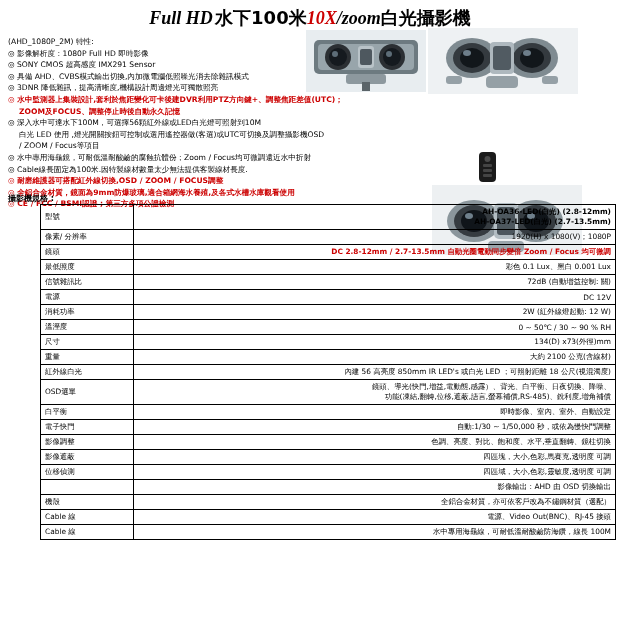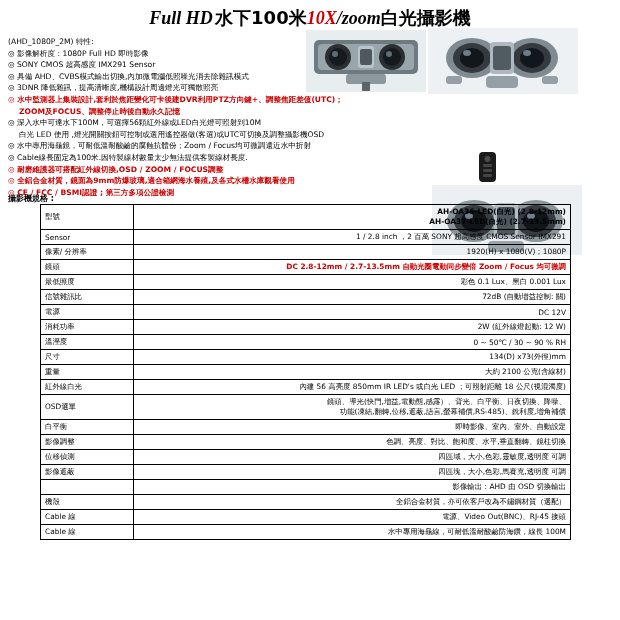--- a/index.html
+++ b/index.html
@@ -41,21 +41,21 @@
   .img-cam2{position:absolute;left:428px;top:28px;}
   .img-remote{position:absolute;left:468px;top:150px;}
   .img-cam3{position:absolute;left:432px;top:185px;}
 
   
   .tbl-title{
     position:absolute;left:8px;top:193px;
     font-family:"DejaVu Sans",sans-serif;font-weight:bold;font-size:8px;
   }
   table{
-    position:absolute;left:40px;top:204px;width:531px;
+    position:absolute;left:40px;top:204px;width:576px;
     border-collapse:collapse;
     font-family:"DejaVu Sans",sans-serif;
     font-size:7.4px;
   }
   td{border:1px solid #000;padding:2px 4px;vertical-align:middle;}
   td.k{width:84px;}
   td.v{text-align:right;}
   tr{height:15px;}
 
   .footer{
@@ -77,20 +77,21 @@
     <div class="line">(AHD_1080P_2M) 特性:</div>
     <div id="feat-holder">
         <div class="line">◎ 影像解析度：1080P Full HD 即時影像</div>
         <div class="line">◎ SONY CMOS 超高感度  IMX291 Sensor</div>
         <div class="line">◎ 具備  AHD、CVBS模式輸出切換,內加微電腦低照噪光消去除雜訊模式</div>
         <div class="line">◎ 3DNR 降低雜訊，提高清晰度,機構設計周邊燈光可獨散照亮</div>
         <div class="line red bold">◎ 水中監測器上集裝設計,套利於焦距變化可卡後建DVR利用PTZ方向鍵+、調整焦距差值(UTC)；</div>
         <div class="indent red bold">ZOOM及FOCUS、調整停止時後自動永久記憶</div>
         <div class="line">◎ 深入水中可達水下100M，可選擇56顆紅外線或LED白光燈可照射到10M</div>
         <div class="indent">白光 LED 使用 ,燈光開關按鈕可控制或選用遙控器做(客選)或UTC可切換及調整攝影機OSD</div>
+        <div class="indent">/ ZOOM / Focus等項目</div>
         <div class="line">◎ 水中專用海龜鏡，可耐低溫耐酸鹼的腐蝕抗體份；Zoom / Focus均可微調遠近水中折射</div>
         <div class="line">◎ Cable線長固定為100米.因特製線材數量太少無法提供客製線材長度.</div>
         <div class="line red bold">◎ 耐磨維護器可搭配紅外線切換,OSD / ZOOM / FOCUS調整</div>
         <div class="line red bold">◎ 全鋁合金材質，鏡面為9mm防爆玻璃,適合箱網海水養殖,及各式水槽水庫觀看使用</div>
         <div class="line red bold">◎ CE / FCC / BSMI認證 ; 第三方多項公證檢測</div>
       </div>
   </div>
 
   <div class="img-cam1">
     <svg width="120" height="62" viewBox="0 0 120 62">
@@ -161,24 +162,20 @@
 
   <div class="tbl-title">攝影機規格 :</div>
 
   <table>
     <tbody id="tbody">
         <tr>
           <td class="k">型號</td>
           <td class="v bold">AH-OA36-LED(白光) (2.8-12mm)<br>AH-OA37-LED(白光) (2.7-13.5mm)</td>
         </tr>
         <tr>
-          <td class="k">Sensor</td>
-          <td class="v">1 / 2.8 inch ，2 百萬  SONY  超高感度 CMOS Sensor   IMX291</td>
-        </tr>
-        <tr>
           <td class="k">像素/ 分辨率</td>
           <td class="v">1920(H) x 1080(V)；1080P</td>
         </tr>
         <tr>
           <td class="k">鏡頭</td>
           <td class="v red bold">DC 2.8-12mm / 2.7-13.5mm 自動光圈電動同步變倍   Zoom / Focus 均可微調</td>
         </tr>
         <tr>
           <td class="k">最低照度</td>
           <td class="v">彩色 0.1 Lux、黑白 0.001 Lux</td>
@@ -213,32 +210,36 @@
         </tr>
         <tr>
           <td class="k">OSD選單</td>
           <td class="v">鏡頭、導光(快門,增益,電動態,感露）、背光、白平衡、日夜切換、降噪、<br>功能(凍結,翻轉,位移,遮蔽,語言,螢幕補償,RS-485)、銳利度,增角補償</td>
         </tr>
         <tr>
           <td class="k">白平衡</td>
           <td class="v">即時影像、室內、室外、自動設定</td>
         </tr>
         <tr>
+          <td class="k">電子快門</td>
+          <td class="v">自動:1/30 ~ 1/50,000  秒，或依為慢快門調整</td>
+        </tr>
+        <tr>
           <td class="k">影像調整</td>
           <td class="v">色調、亮度、對比、飽和度、水平,垂直翻轉、鏡柱切換</td>
         </tr>
         <tr>
+          <td class="k">影像遮蔽</td>
+          <td class="v">四區塊，大小,色彩,馬賽克,透明度 可調</td>
+        </tr>
+        <tr>
           <td class="k">位移偵測</td>
           <td class="v">四區域，大小,色彩,靈敏度,透明度 可調</td>
         </tr>
         <tr>
-          <td class="k">影像遮蔽</td>
-          <td class="v">四區塊，大小,色彩,馬賽克,透明度 可調</td>
-        </tr>
-        <tr>
           <td class="k"></td>
           <td class="v">影像輸出：AHD      由 OSD  切換輸出</td>
         </tr>
         <tr>
           <td class="k">機殼</td>
           <td class="v">全鋁合金材質，亦可依客戶改為不鏽鋼材質（選配）</td>
         </tr>
         <tr>
           <td class="k">Cable  線</td>
           <td class="v">電源、Video Out(BNC)、RJ-45 接頭</td>

